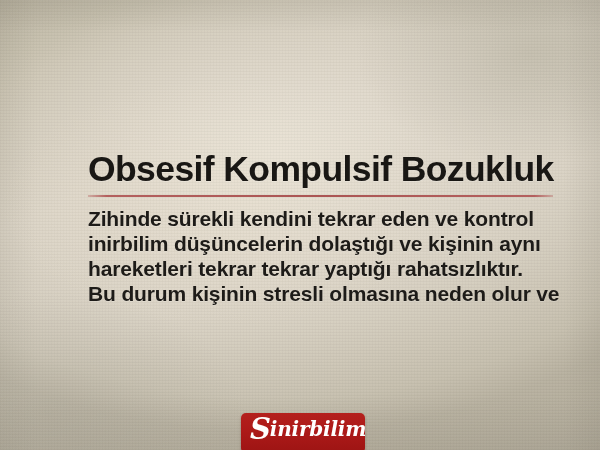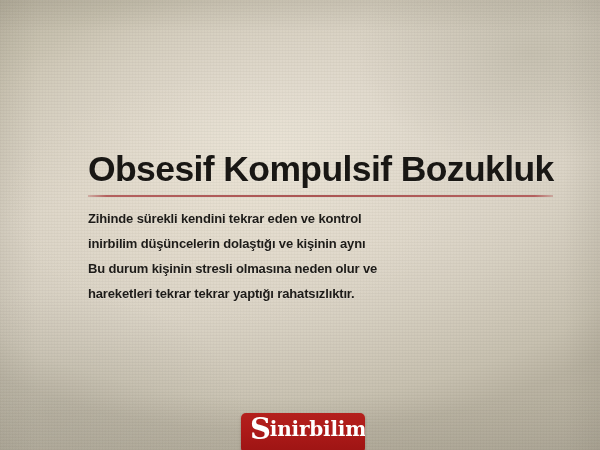--- a/index.html
+++ b/index.html
@@ -101,21 +101,21 @@
         rgba(178,92,90,0.35) 0%,
         #b4605e 4%,
         #ab5553 50%,
         #b4605e 96%,
         rgba(178,92,90,0.35) 100%);
   }
 
   .panel-body {
     margin: 9px 0 0 0;
     font-family: "Liberation Sans", sans-serif;
-    font-size: 13px;
+    font-size: 21px;
     font-weight: 700;
     line-height: 25px;
     letter-spacing: -0.15px;
     color: #1d1b18;
     text-shadow: 0 1px 0.5px rgba(255,255,255,0.18);
   }
   .panel-body .body-line {
     display: block;
     white-space: nowrap;
   }
@@ -130,20 +130,21 @@
     border-radius: 5px;
     background: linear-gradient(180deg, #b4201d 0%, #ac1a19 45%, #9d1413 100%);
     box-shadow: 0 1px 3px rgba(60,30,25,0.28);
     overflow: hidden;
   }
   .logo-wordmark {
     position: absolute;
     left: 9px;
     top: 1px;
     font-family: "DejaVu Serif", serif;
+    font-style: italic;
     font-weight: 700;
     font-size: 20px;
     letter-spacing: -0.2px;
     color: #ffffff;
     white-space: nowrap;
     line-height: 30px;
   }
   .logo-wordmark .logo-cap {
     font-size: 29px;
     line-height: 30px;
@@ -163,22 +164,22 @@
 
   <div class="panel-content">
 
     <h1 class="panel-title">Obsesif Kompulsif Bozukluk</h1>
 
     <hr class="title-rule">
 
     <p class="panel-body">
       <span class="body-line">Zihinde sürekli kendini tekrar eden ve kontrol</span>
       <span class="body-line">inirbilim düşüncelerin dolaştığı ve kişinin aynı</span>
+      <span class="body-line">hareketleri tekrar tekrar yaptığı rahatsızlıktır.</span>
       <span class="body-line">Bu durum kişinin stresli olmasına neden olur ve</span>
-      <span class="body-line">hareketleri tekrar tekrar yaptığı rahatsızlıktır.</span>
     </p>
 
   </div>
 
   <div class="logo-badge">
     <div class="logo-wordmark">
       <span class="logo-cap">S</span><span class="logo-rest">inirbilim</span>
     </div>
   </div>
 

